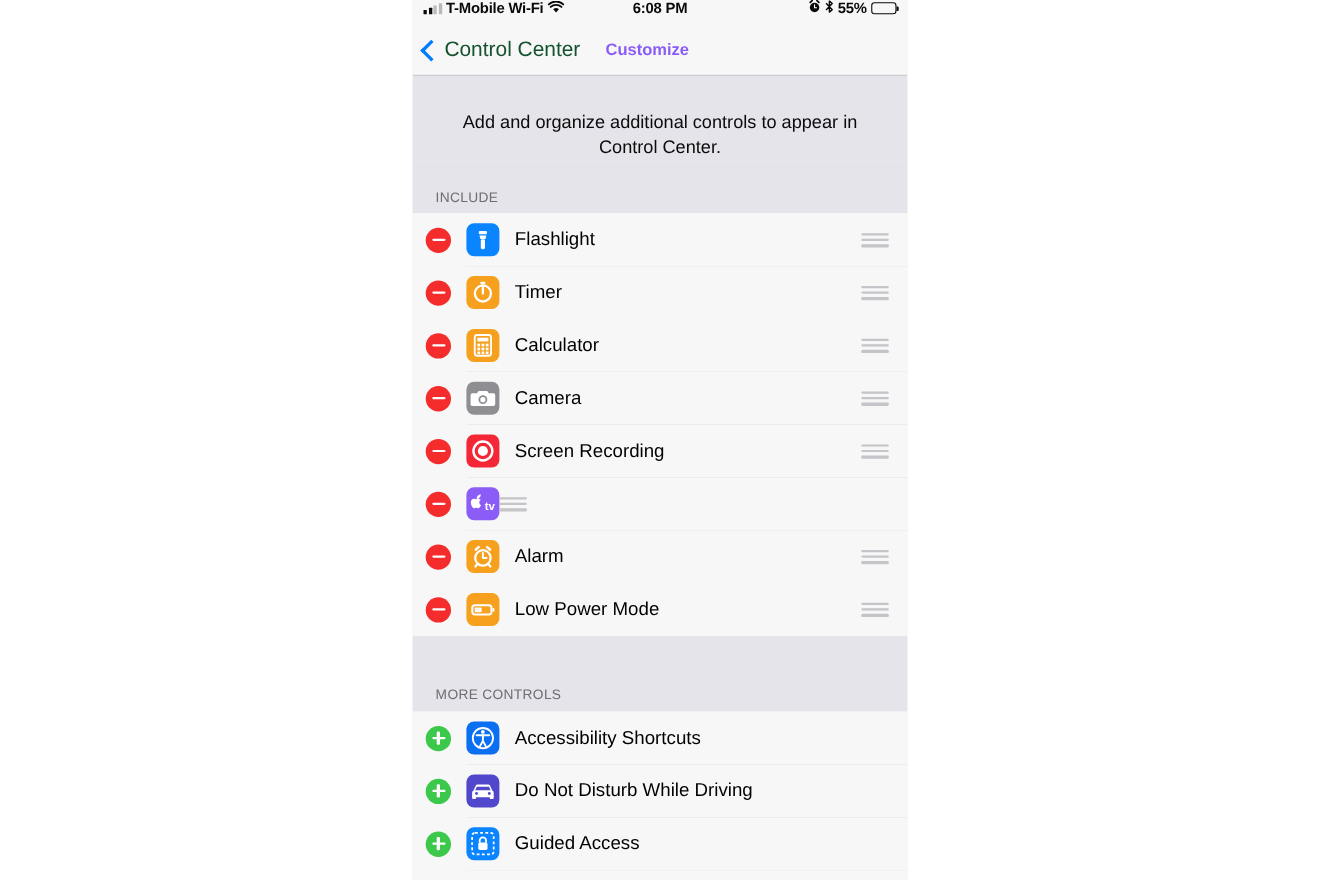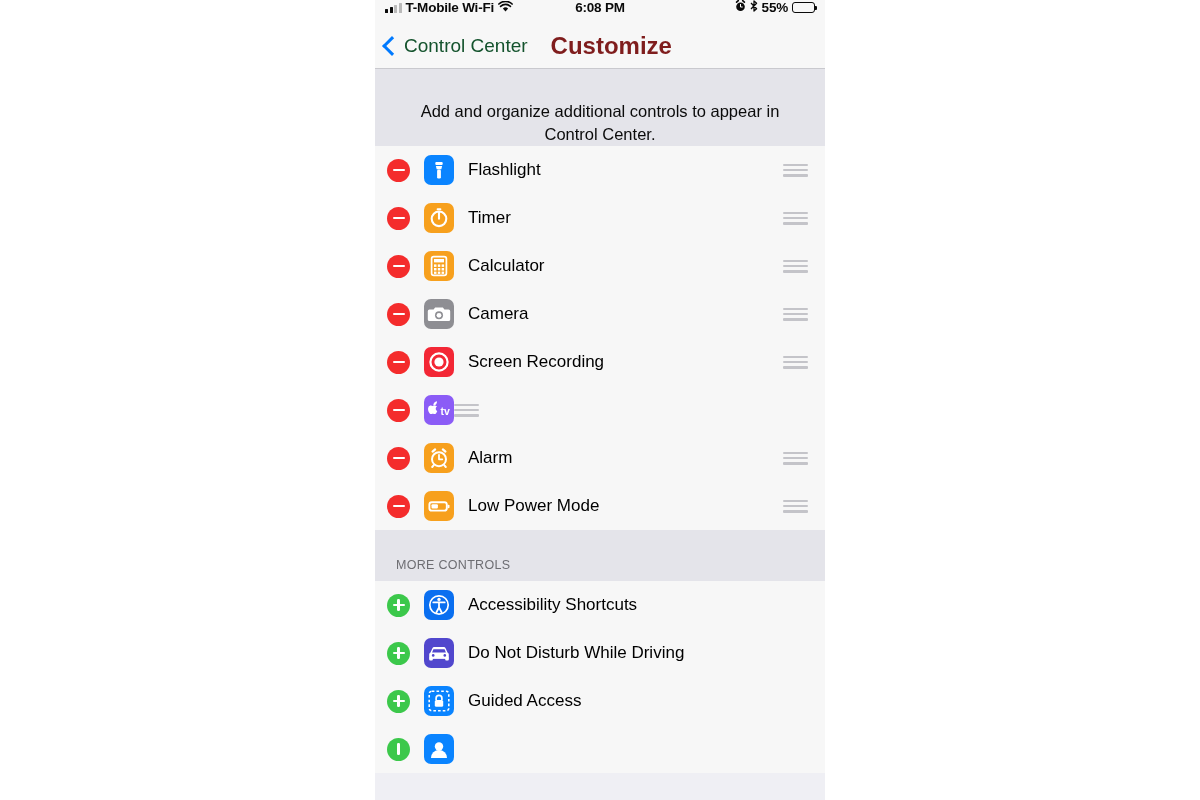--- a/index.html
+++ b/index.html
@@ -124,23 +124,23 @@
   .chev {
     display: block;
     width: 11px;
     height: 11px;
     border-left: 3px solid #007aff;
     border-bottom: 3px solid #007aff;
     transform: rotate(45deg);
     margin-top: 1px;
   }
   .nav-title {
-    font-size: 24px;
+    font-size: 15px;
     font-weight: bold;
-    color: #7f1d1d;
+    color: #8b5cf6;
     margin-left: 23px;
   }
 
   
   .desc-block {
     background: #e4e4ea;
     padding: 31px 26px 0 26px;
     text-align: center;
     box-sizing: border-box;
   }
@@ -151,21 +151,21 @@
   }
   .section-header {
     background: #e4e4ea;
     color: #6d6d72;
     font-size: 12.5px;
     letter-spacing: 0.3px;
     padding: 27px 0 7px 21px;
     box-sizing: border-box;
   }
   .section-header.more {
-    padding-top: 28px;
+    padding-top: 46px;
     padding-bottom: 9px;
   }
 
   
   .list {
     background: #f7f7f7;
   }
   .row {
     display: flex;
     align-items: center;
@@ -299,20 +299,21 @@
       <span class="chev"></span>
       <span>Control Center</span>
     </div>
     <div class="nav-title">Customize</div>
   </div>
 
   <div id="content">
       <div class="desc-block">
         <div class="desc-text">Add and organize additional controls to appear in Control Center.</div>
       </div>
+      <div class="section-header">INCLUDE</div>
       <div class="list">
         <div class="row">
           <div class="action-btn remove">
             <span class="bar-h"></span>
           </div>
           <div class="app-icon" style="background: rgb(10, 132, 255);">
             <svg width="30" height="30" viewBox="0 0 30 30">
               <rect x="11.3" y="7" width="7.4" height="3" rx="1" fill="#ffffff"></rect>
               <path d="M11.9 11 h6.2 l-0.8 3.2 h-4.6 Z" fill="#ffffff"></path>
               <rect x="13.1" y="14.6" width="3.8" height="9" rx="1.3" fill="#ffffff"></rect>

